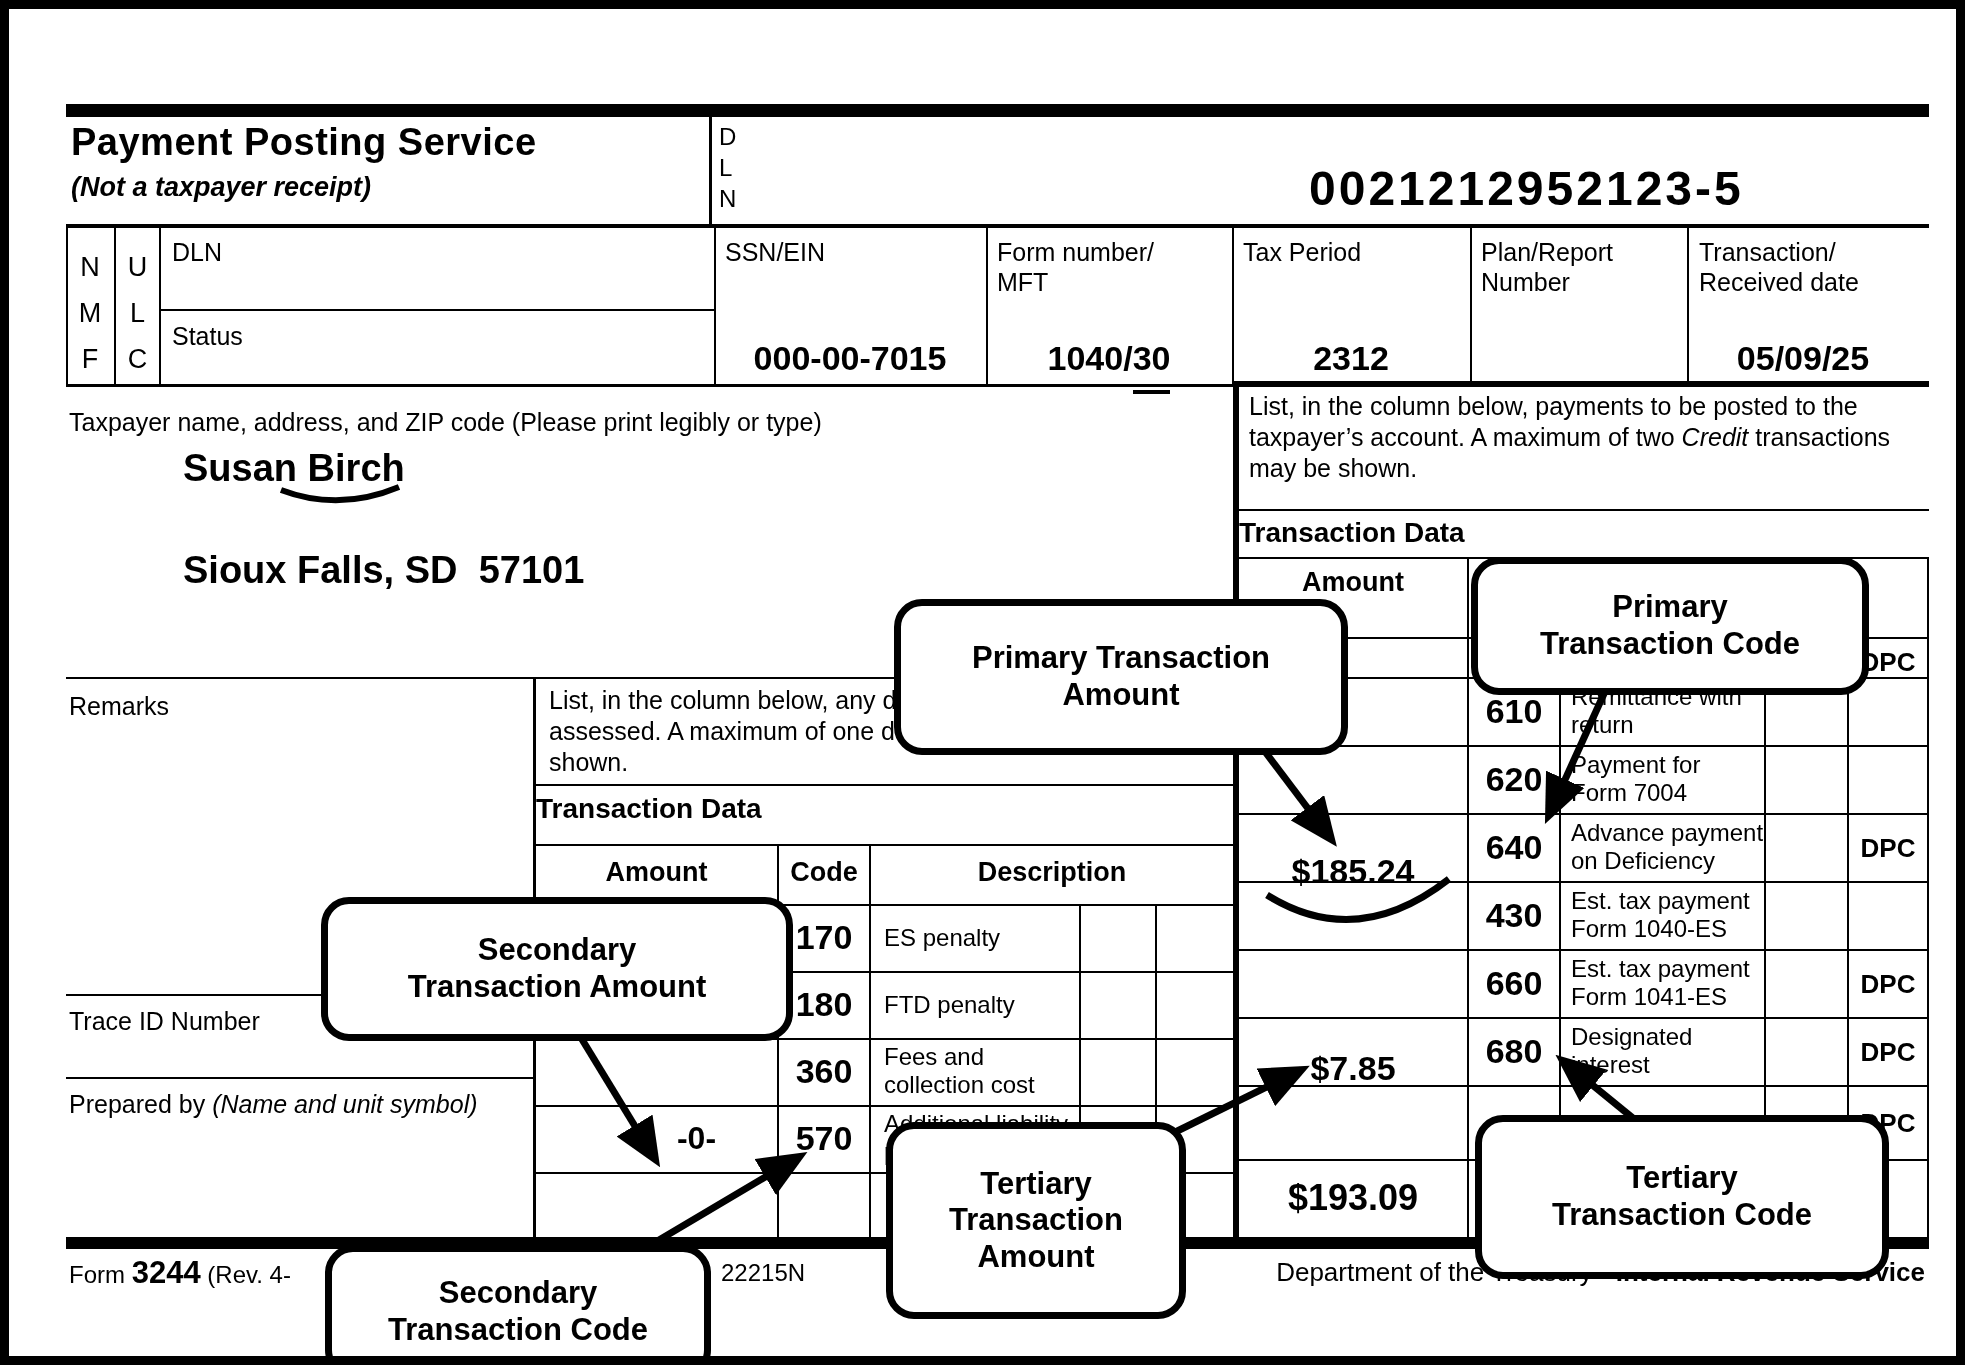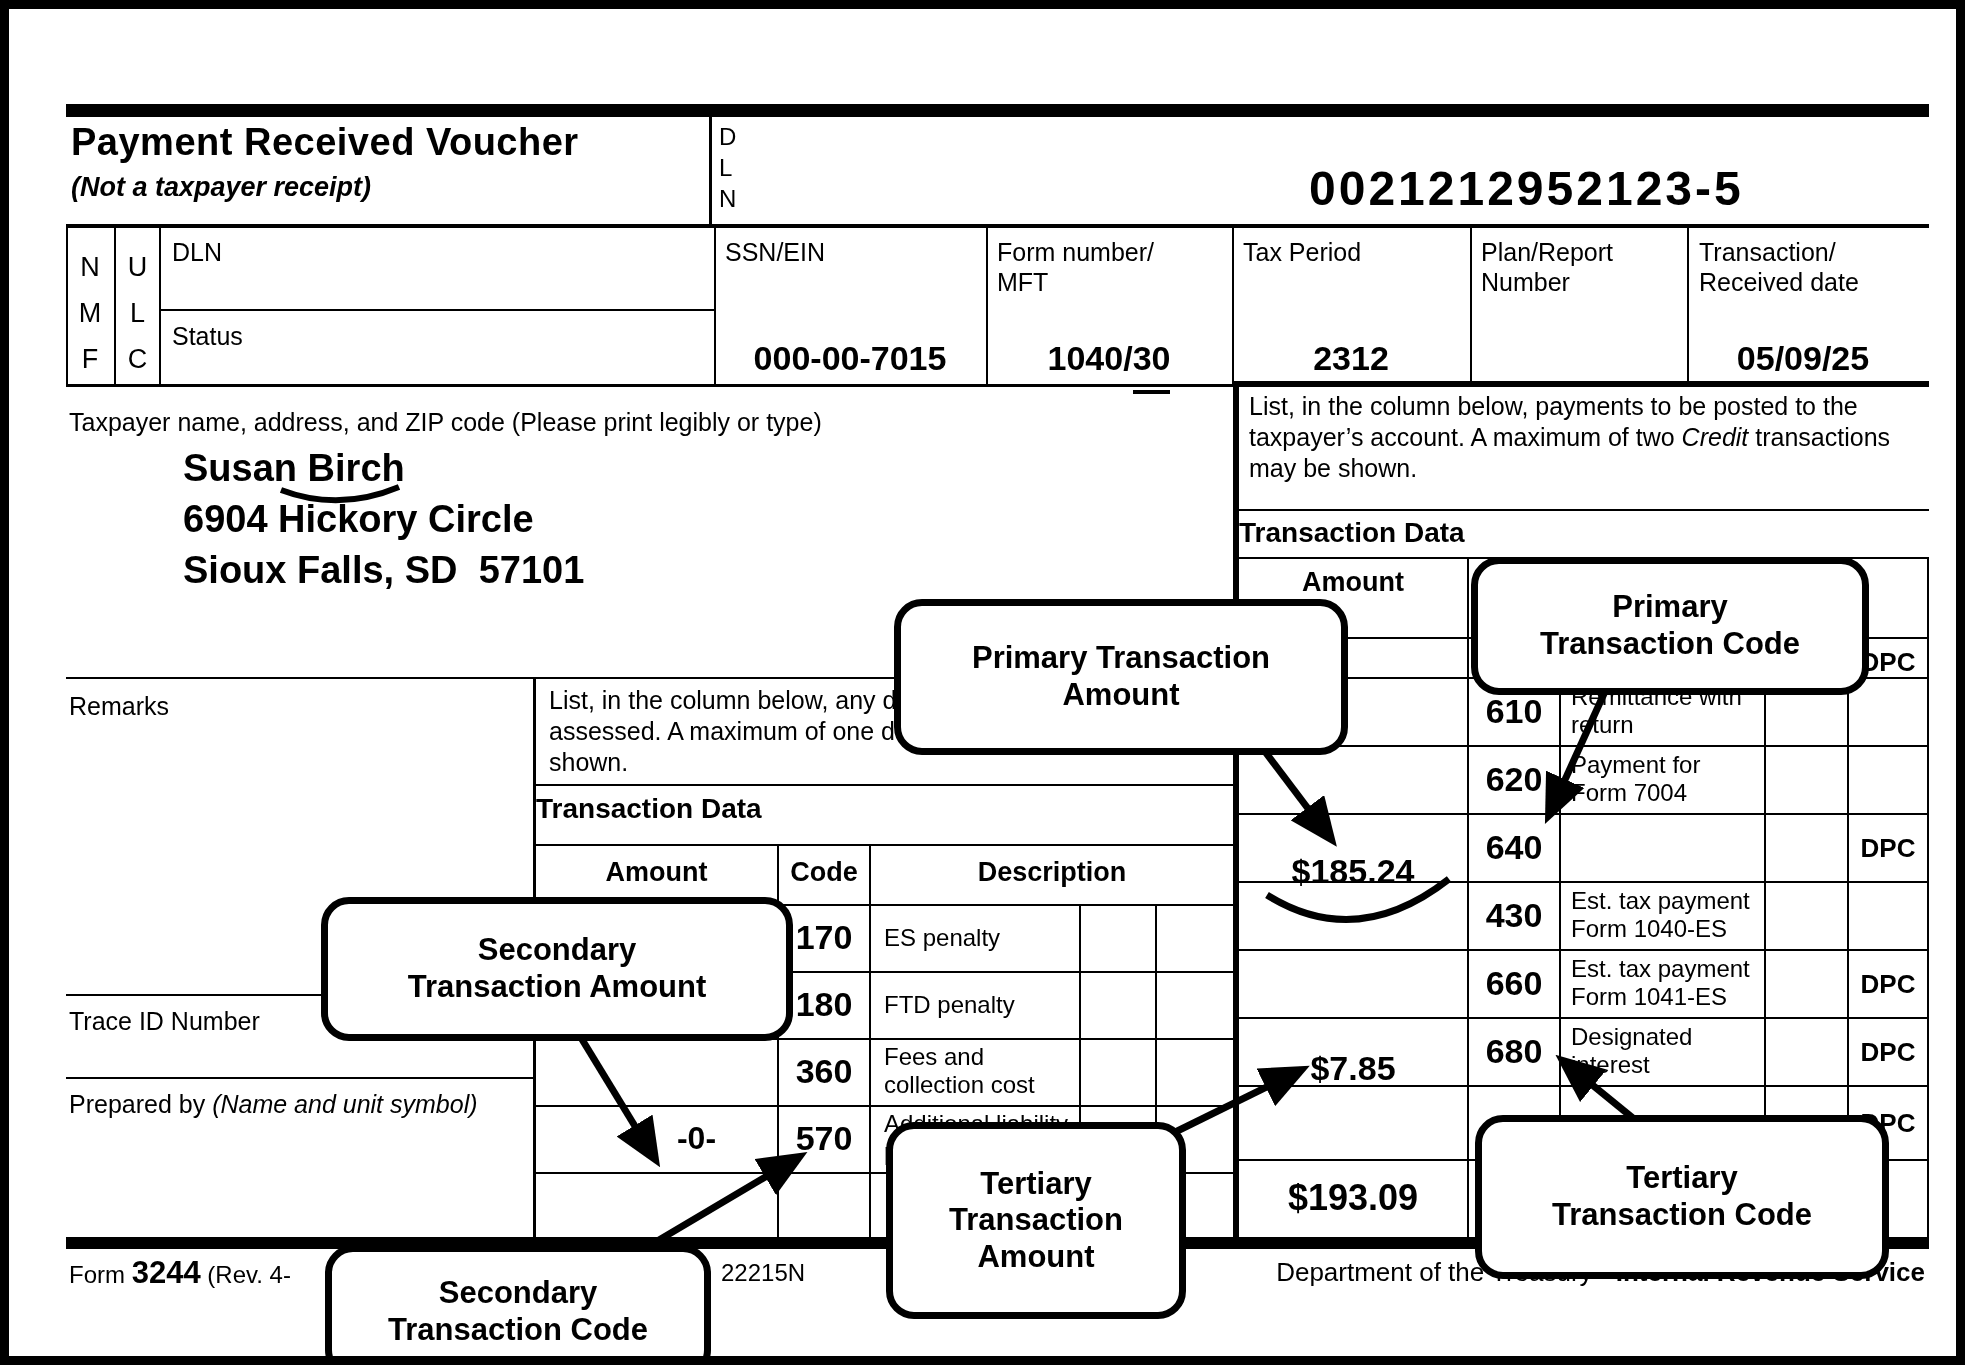--- a/index.html
+++ b/index.html
@@ -89,21 +89,21 @@
   <div class="hl" style="left:1230px;top:1076px;width:690px;height:2px"></div>
   <div class="hl" style="left:1230px;top:1150px;width:690px;height:2px"></div>
   <div class="vl" style="left:1458px;top:550px;width:2px;height:678px"></div>
   <div class="vl" style="left:1550px;top:550px;width:2px;height:678px"></div>
   <div class="vl" style="left:1755px;top:630px;width:2px;height:598px"></div>
   <div class="vl" style="left:1838px;top:630px;width:2px;height:598px"></div>
   <div class="vl" style="left:1918px;top:550px;width:2px;height:678px"></div>
 
   <div class="hl" style="left:57px;top:1228px;width:1863px;height:12px"></div>
 
-  <div class="abs big-title" style="left:62px;top:112px">Payment Received Voucher</div>
+  <div class="abs big-title" style="left:62px;top:112px">Payment Posting Service</div>
   <div class="abs sub-title" style="left:62px;top:163px">(Not a taxpayer receipt)</div>
   <div class="abs dln-vert" style="left:710px;top:112px">D
 L
 N</div>
   <div class="abs dln-num" style="left:1300px;top:152px">0021212952123-5</div>
 
   <div class="abs stack" style="left:57px;top:235px;width:48px">N
 M
 F</div>
   <div class="abs stack" style="left:107px;top:235px;width:43px">U
@@ -125,21 +125,20 @@
   <div class="abs lbl pre" style="left:1472px;top:228px">Plan/Report
 Number</div>
   <div class="abs val" style="left:1461px;top:330px;width:217px;text-align:center"></div>
 
   <div class="abs lbl pre" style="left:1690px;top:228px">Transaction/
 Received date</div>
   <div class="abs val" style="left:1678px;top:330px;width:232px;text-align:center">05/09/25</div>
 
   <div class="abs lbl" style="left:60px;top:398px"><span>Taxpayer name, address, and ZIP code </span><span style="">(Please print legibly or type)</span></div>
   <div class="abs name-line" style="left:150px;top:438px"><span>Susan </span><span>Birch</span></div>
-  <div class="abs name-line" style="left:150px;top:489px">6904 Hickory Circle</div>
   <div class="abs name-line" style="left:150px;top:540px;white-space:pre">Sioux Falls, SD  57101</div>
 
   <div class="abs lbl" style="left:60px;top:682px">Remarks</div>
   <div class="abs lbl" style="left:60px;top:997px">Trace ID Number</div>
   <div class="abs lbl" style="left:60px;top:1080px"><span>Prepared by </span><span style="font-style:italic">(Name and unit symbol)</span></div>
 
   <div class="abs intro" style="left:540px;top:676px;width:668px">List, in the column below, any debit transactions to be assessed. A maximum of one debit transaction may be shown.</div>
   <div class="abs tbl-title" style="left:527px;top:784px;width:697px">Transaction Data</div>
   <div class="abs th" style="left:527px;top:848px;width:241px">Amount</div>
   <div class="abs th" style="left:770px;top:848px;width:90px">Code</div>
@@ -162,20 +161,22 @@
   <div class="abs th" style="left:1230px;top:558px;width:228px">Amount</div>
   <div class="abs dpc" style="left:1840px;top:638px;width:78px">DPC</div>
 
   <div class="abs code" style="left:1460px;top:683px;width:90px">610</div>
   <div class="abs desc" style="left:1562px;top:674px">Remittance with
 return</div>
   <div class="abs code" style="left:1460px;top:751px;width:90px">620</div>
   <div class="abs desc" style="left:1562px;top:742px">Payment for
 Form 7004</div>
   <div class="abs code" style="left:1460px;top:819px;width:90px">640</div>
+  <div class="abs desc" style="left:1562px;top:810px">Advance payment
+on Deficiency</div>
   <div class="abs dpc" style="left:1840px;top:824px;width:78px">DPC</div>
   <div class="abs amt" style="left:1230px;top:843px;width:228px">$185.24</div>
   <div class="abs code" style="left:1460px;top:887px;width:90px">430</div>
   <div class="abs desc" style="left:1562px;top:878px">Est. tax payment
 Form 1040-ES</div>
   <div class="abs code" style="left:1460px;top:955px;width:90px">660</div>
   <div class="abs desc" style="left:1562px;top:946px">Est. tax payment
 Form 1041-ES</div>
   <div class="abs dpc" style="left:1840px;top:960px;width:78px">DPC</div>
   <div class="abs code" style="left:1460px;top:1023px;width:90px">680</div>

